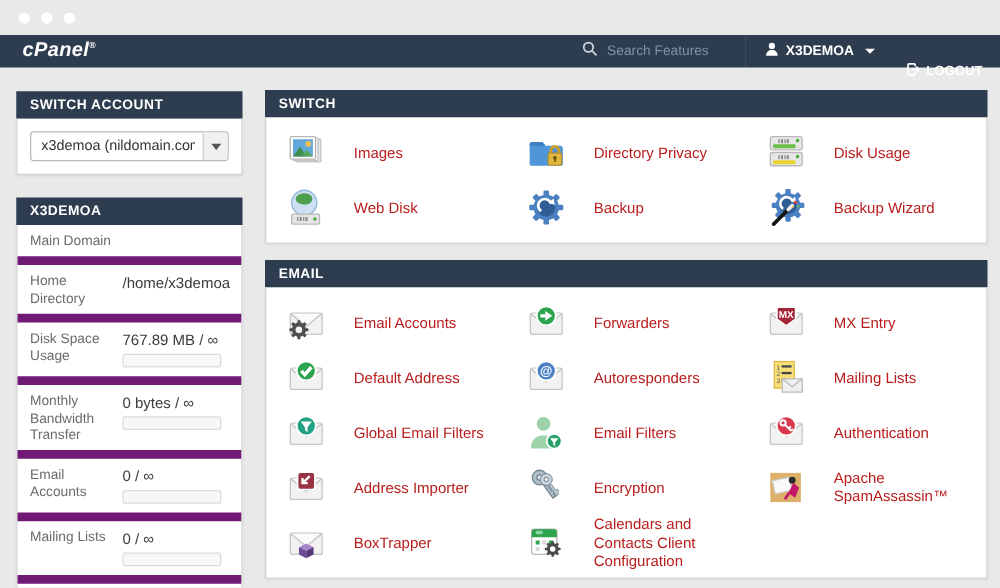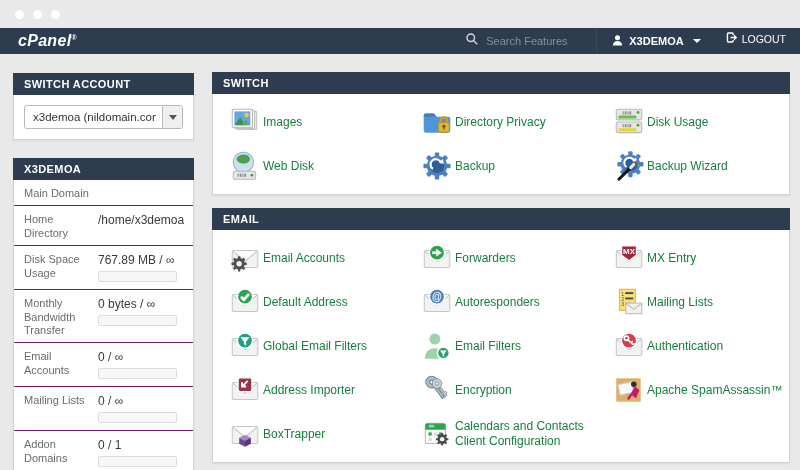--- a/index.html
+++ b/index.html
@@ -19,53 +19,53 @@
   .logo { margin-left:18px; color:#fff; font-size:16px; font-weight:bold; font-style:italic; letter-spacing:0.3px; }
   .logo sup { font-size:7px; font-style:normal; vertical-align:super; }
   .topbar-right { position:absolute; right:6px; top:0; height:100%; display:flex; align-items:stretch; }
   .search-box { display:flex; align-items:center; gap:7px; padding:0 18px; }
   .search-box svg { width:14px; height:14px; }
   .search-input { background:transparent; border:none; outline:none; color:#cfd8df; font-size:11px; width:92px; font-family:"Liberation Sans",sans-serif; }
   .search-input::placeholder { color:#7f92a3; opacity:1; }
   .user-menu { display:flex; align-items:center; gap:5px; padding:0 14px; border-left:1px solid rgba(255,255,255,0.07); color:#fff; font-size:11px; font-weight:bold; cursor:pointer; }
   .user-menu svg { width:13px; height:13px; }
   .caret { width:0; height:0; border-left:4px solid transparent; border-right:4px solid transparent; border-top:4px solid #fff; margin-left:4px; }
-  .logout { display:flex; align-items:center; gap:4px; color:#fff; font-size:10.5px; font-weight:normal; align-self:flex-start; margin-top:1px; padding:2px 8px 0 10px; cursor:pointer; }
+  .logout { display:flex; align-items:center; gap:4px; color:#fff; font-size:10.5px; font-weight:bold; align-self:flex-start; margin-top:19px; padding:2px 8px 0 10px; cursor:pointer; }
   .logout svg { width:13px; height:13px; }
   
   .panel-header { background:#2d3c4e; color:#fff; font-size:11px; font-weight:bold; letter-spacing:0.4px; padding:5px 11px; }
   .panel-body { background:#fff; border:1px solid #d3d3d3; border-top:none; box-shadow:0 1px 2px rgba(0,0,0,0.07); }
   
   .sidebar { position:absolute; left:13px; top:73px; width:181px; }
   .switch-body { padding:10px; }
   .select-wrap { position:relative; border:1px solid #b9b9b9; border-radius:3px; background:#fff; height:24px; display:flex; align-items:center; }
   .select-wrap select {
     appearance:none; -webkit-appearance:none; -moz-appearance:none;
     border:none; background:transparent; width:100%; height:100%;
     font-size:11.5px; color:#333; padding:0 26px 0 8px; outline:none;
     font-family:"Liberation Sans",sans-serif; text-align:center; text-align-last:center;
   }
   .select-caret { position:absolute; right:0; top:0; width:20px; height:100%; border-left:1px solid #b9b9b9; background:#f0f0f0; border-radius:0 2px 2px 0; display:flex; align-items:center; justify-content:center; pointer-events:none; }
   .select-caret:before { content:""; width:0; height:0; border-left:4px solid transparent; border-right:4px solid transparent; border-top:5px solid #555; }
   .stats-panel { margin-top:18px; }
-  .stat-row { display:flex; padding:5px 10px; border-bottom:1px solid #701a75; align-items:flex-start; }
+  .stat-row { display:flex; padding:5px 10px; border-bottom:7px solid #701a75; align-items:flex-start; }
   .stat-row:last-child { border-bottom:none; }
   .stat-label { width:66px; flex:none; font-size:11px; line-height:1.22; color:#6b6b6b; padding-top:2px; }
   .stat-value { flex:1; padding:2px 6px 2px 8px; }
   .stat-value .val { font-size:12px; color:#3a3a3a; line-height:1.25; }
   .stat-value .val.bold { font-weight:bold; color:#222; font-size:12px; }
   .stat-value .bar { height:11px; margin-top:3px; background:#f7f7f7; border:1px solid #dcdcdc; border-radius:2px; }
   
   .main { position:absolute; left:212px; top:72px; width:578px; }
   .section { margin-bottom:13px; }
   .section-body { padding:6px 0; display:grid; grid-template-columns:1fr 1fr 1fr; }
   .item { display:flex; align-items:center; height:44px; padding-left:15px; cursor:pointer; }
   .icon { width:34px; height:34px; flex:none; }
   .icon svg { width:100%; height:100%; display:block; }
-  .item-link { color:#15803d; text-decoration:none; font-size:12px; line-height:1.25; margin-left:1px; padding-right:6px; }
+  .item-link { color:#b91c1c; text-decoration:none; font-size:12px; line-height:1.25; margin-left:21px; padding-right:6px; }
 </style>
 </head>
 <body>
 
 <div class="chrome">
   <span class="dot"></span>
   <span class="dot"></span>
   <span class="dot"></span>
 </div>
 

